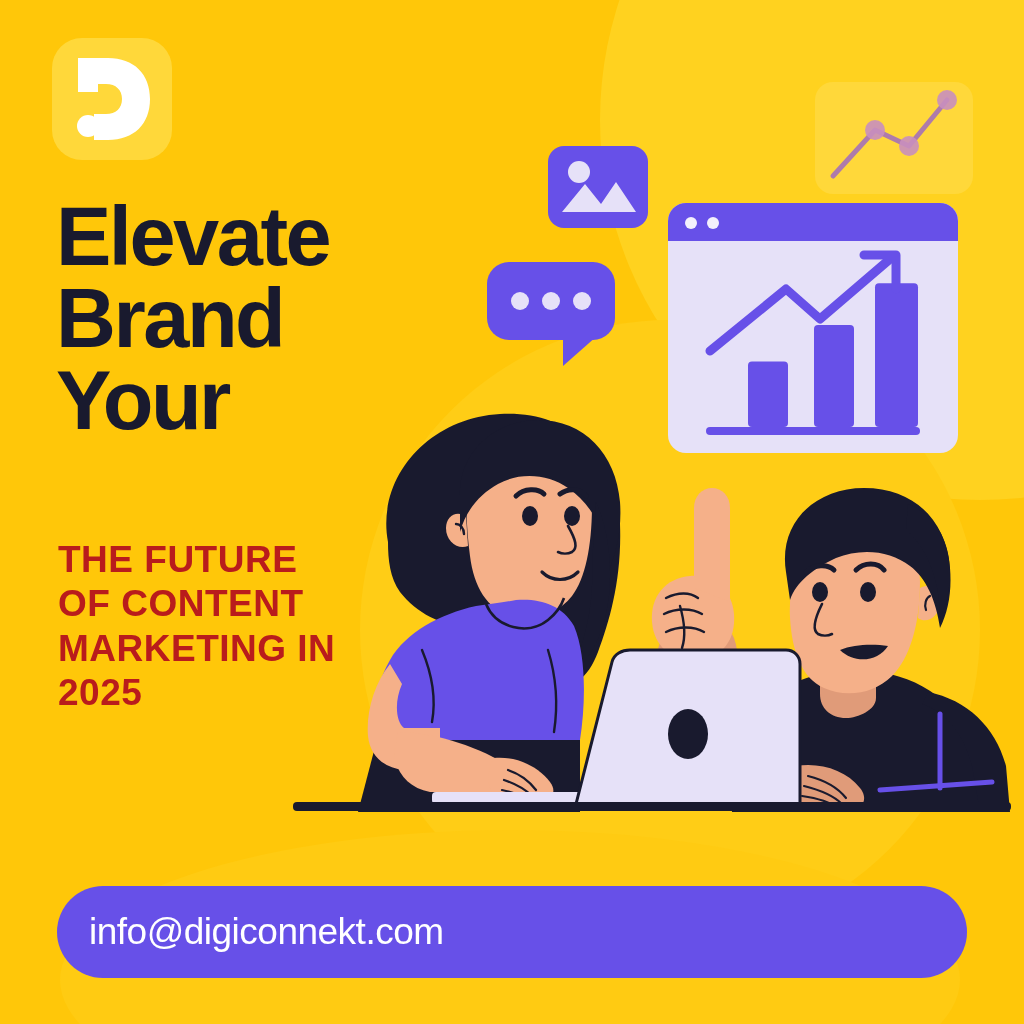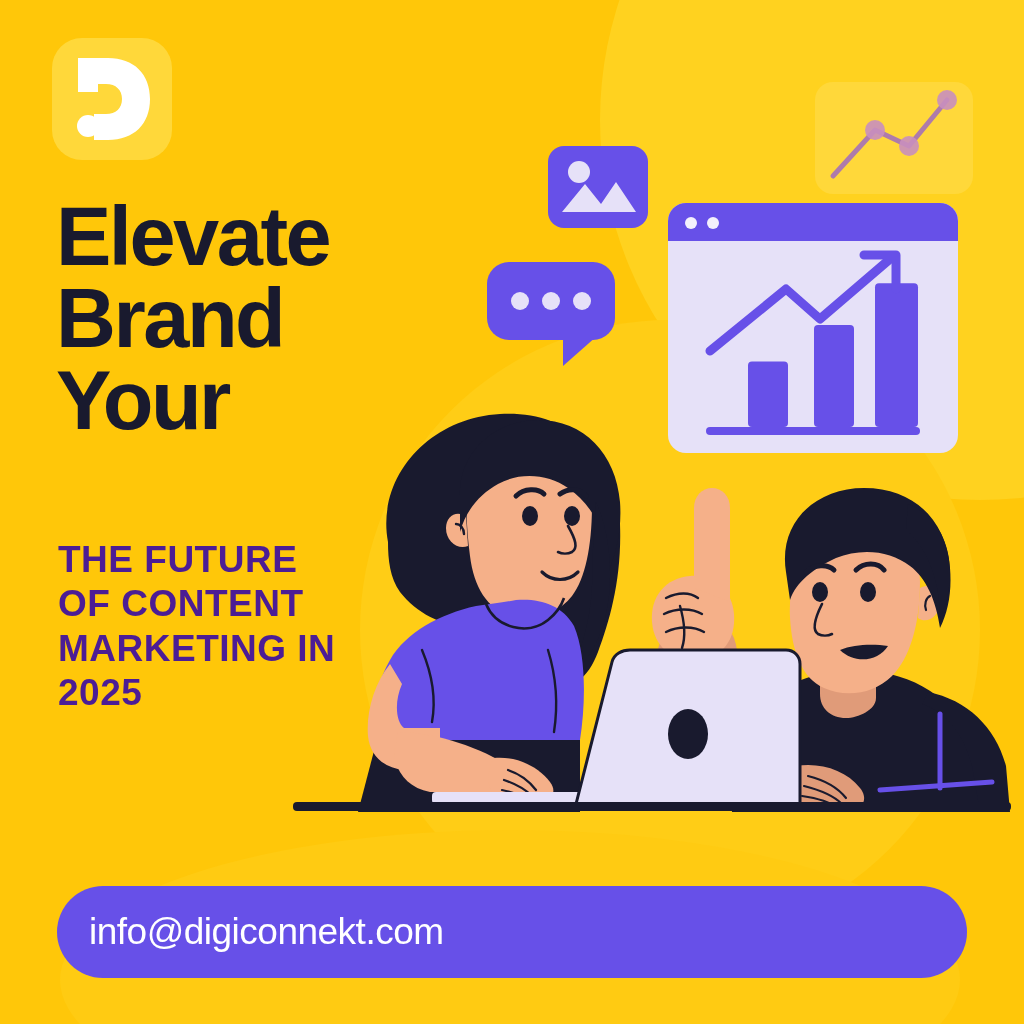--- a/index.html
+++ b/index.html
@@ -49,21 +49,21 @@
     line-height:0.99;
     font-weight:bold;
     letter-spacing:-2.5px;
   }
   #headline .hl-line { display:block; }
 
   
   #subheading {
     position:absolute; left:58px; top:538px;
     width:290px;
-    color:#4c1d95;
+    color:#b91c1c;
     font-size:37px;
     line-height:1.20;
     font-weight:bold;
     letter-spacing:0.5px;
     text-transform:uppercase;
   }
 
   
   #line-card {
     position:absolute; left:815px; top:82px;

